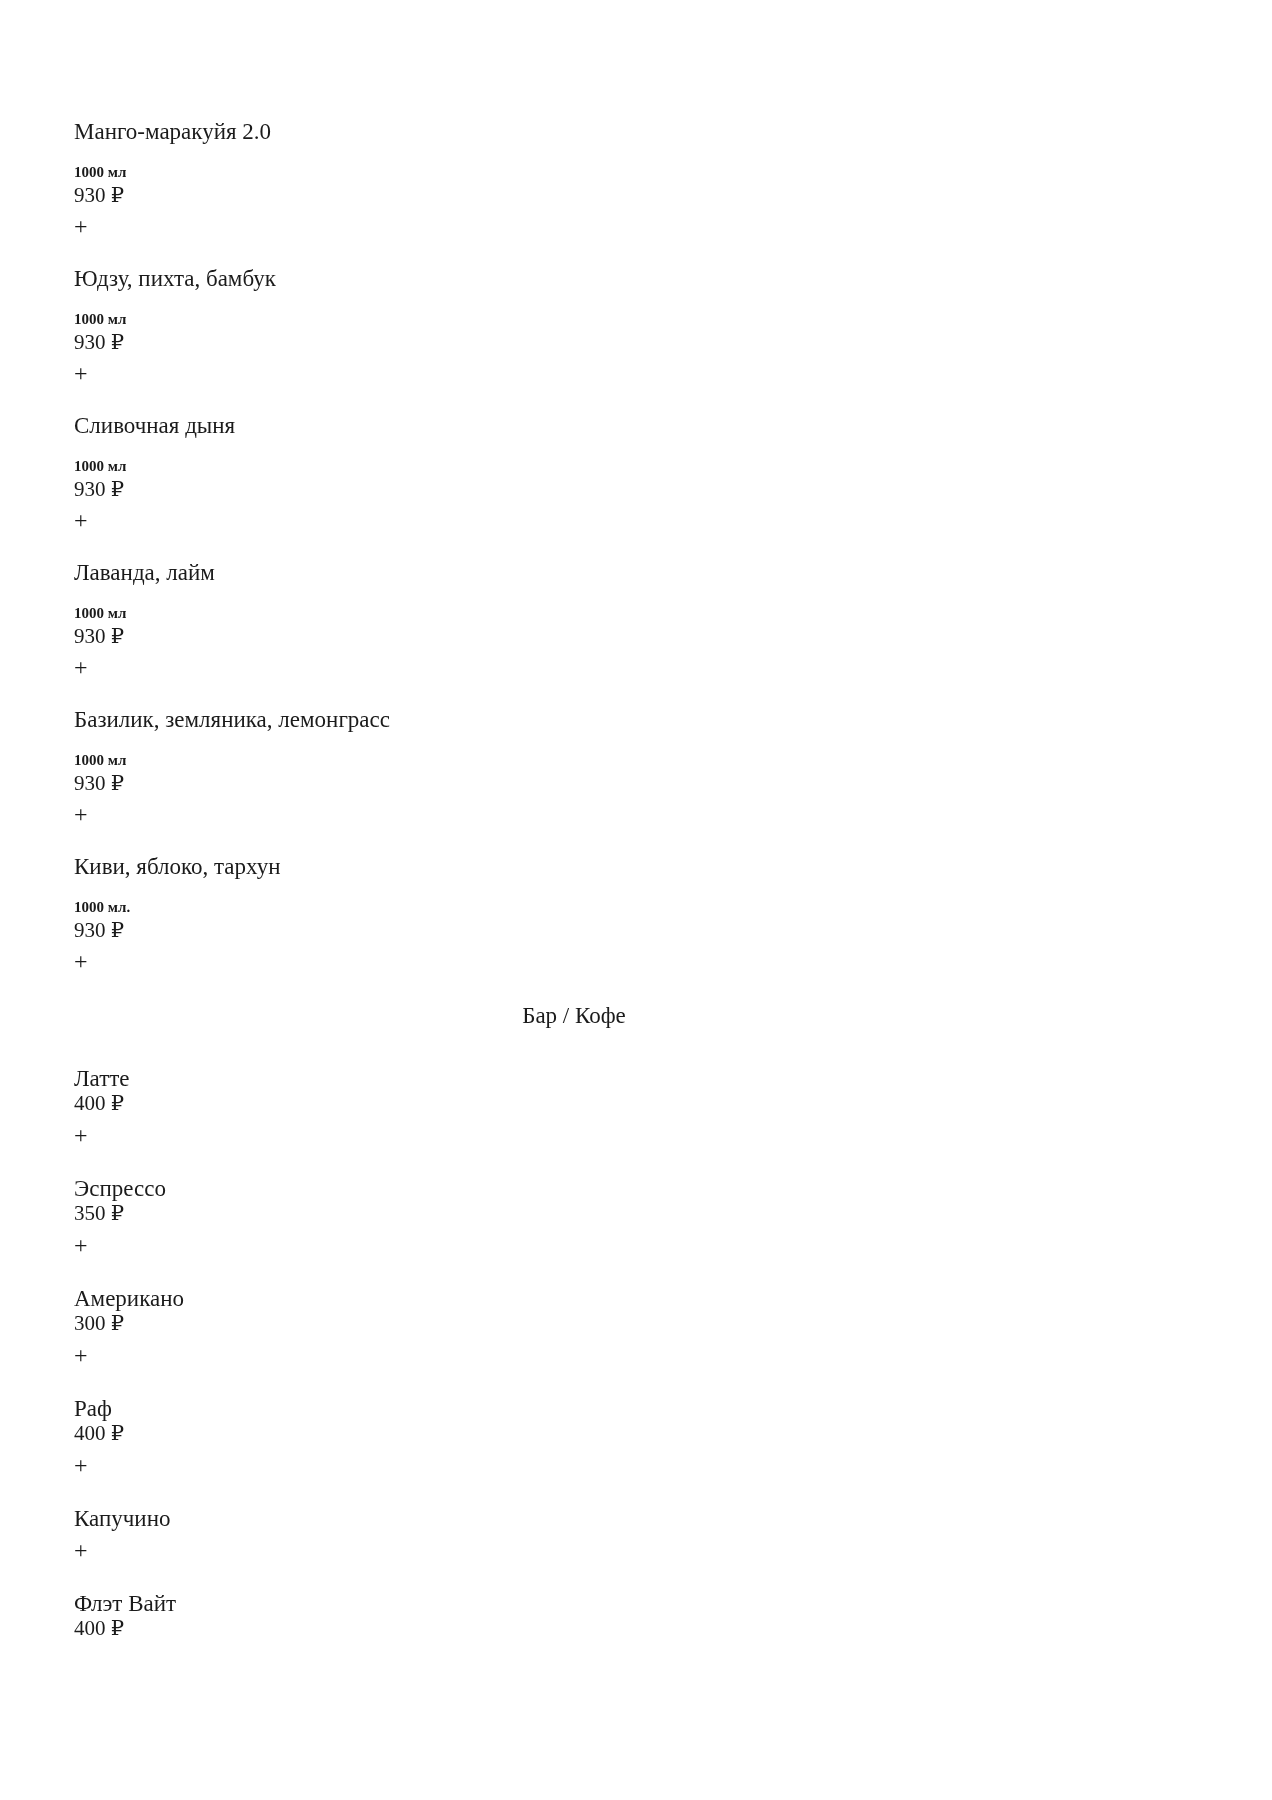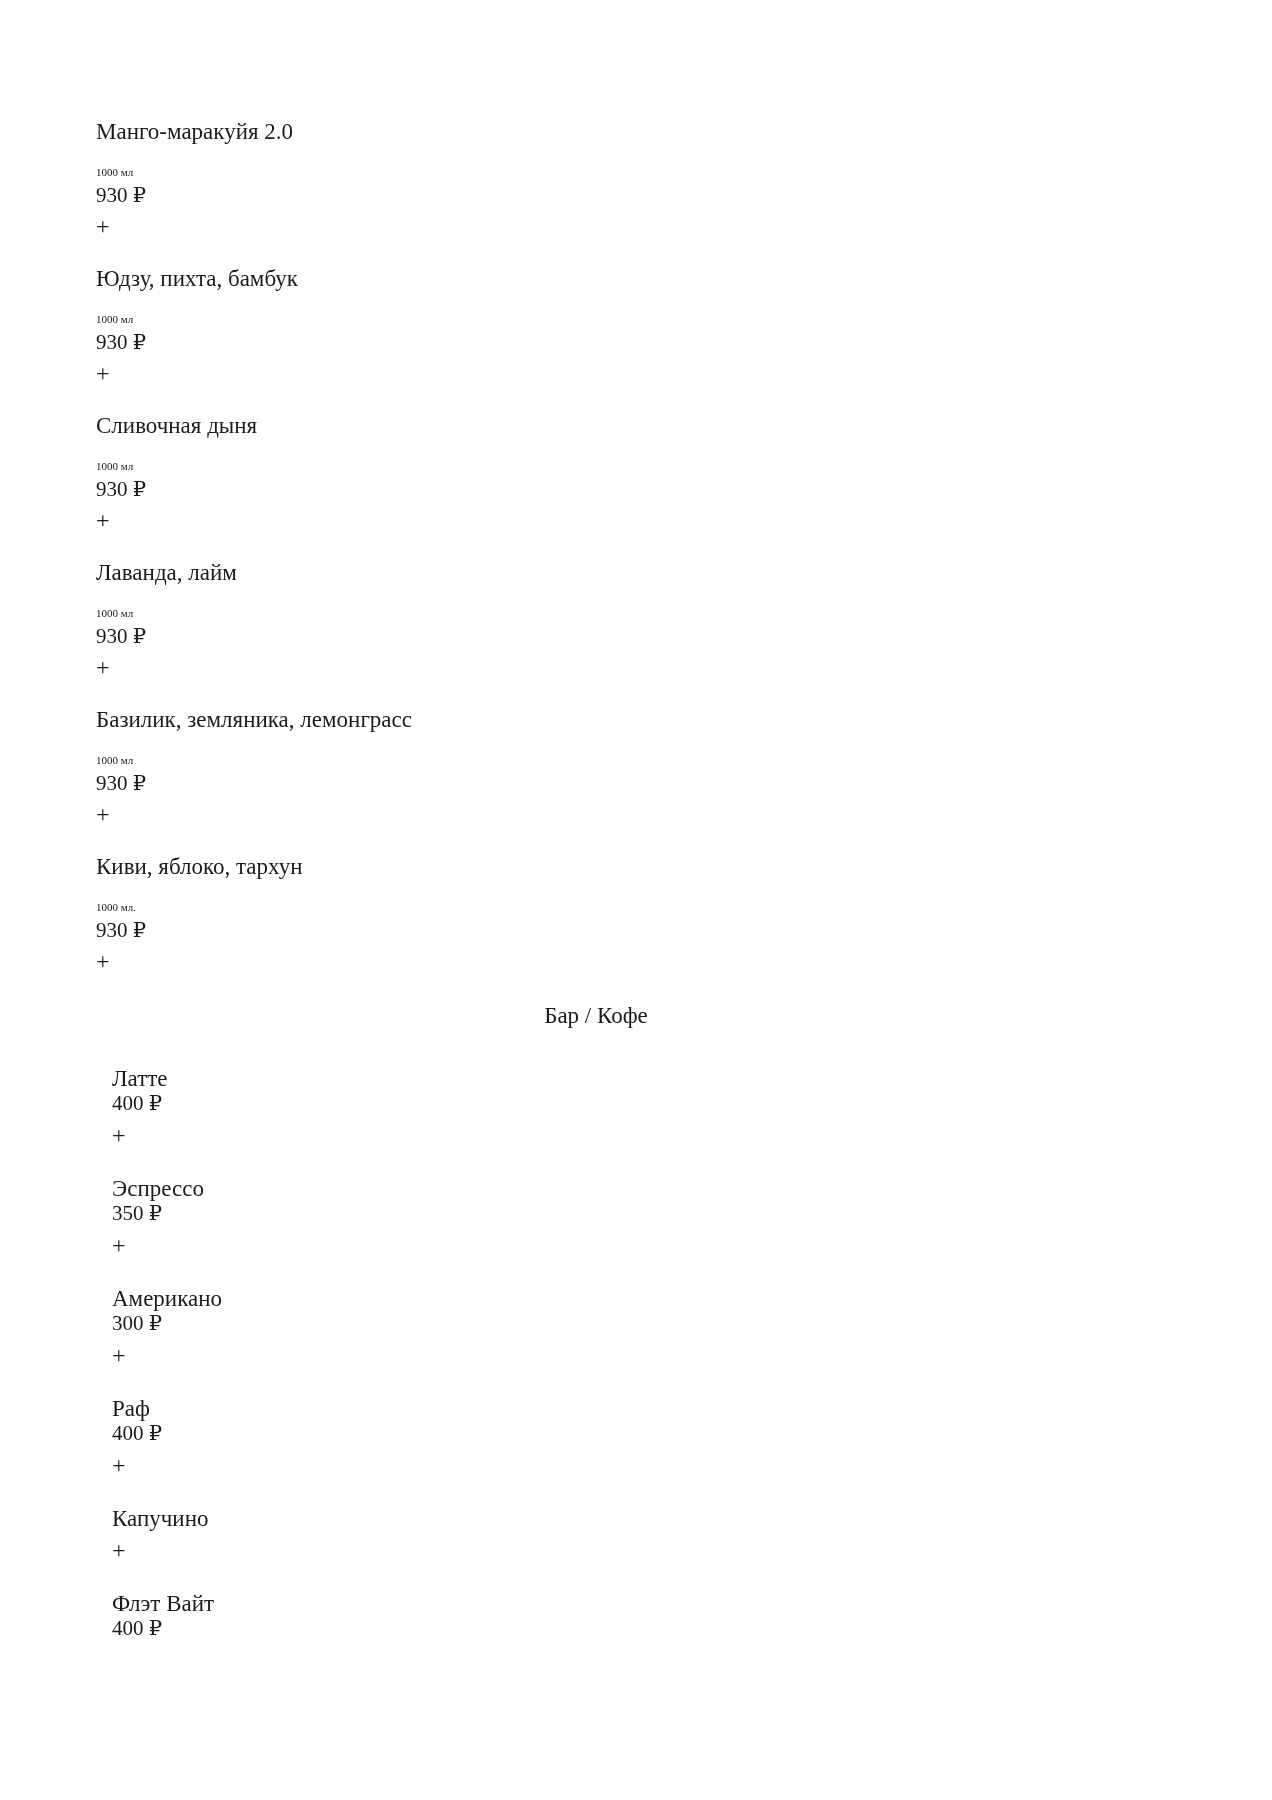--- a/index.html
+++ b/index.html
@@ -11,37 +11,38 @@
     height: 1800px;
     background: #ffffff;
     color: #1b1b1b;
     font-family: "Liberation Serif", "DejaVu Serif", serif;
     overflow: hidden;
   }
   .page {
     box-sizing: border-box;
     width: 1016px;
     height: 1800px;
-    padding: 118px 90px 0 96px;
+    padding: 118px 90px 0 74px;
   }
   .content {
     width: 1000px;
   }
   
   .j-item { margin: 0 0 26px 0; }
   .j-title {
     font-size: 23px;
     line-height: 28px;
     white-space: nowrap;
   }
   .j-volume {
-    font-size: 11px;
+    font-size: 15px;
     line-height: 18px;
     margin-top: 17px;
     white-space: nowrap;
+    font-weight: bold;
   }
   .j-price {
     font-size: 21px;
     line-height: 25px;
     margin-top: 2px;
     white-space: nowrap;
   }
   .plus {
     font-size: 24px;
     line-height: 26px;
@@ -52,21 +53,21 @@
   }
   
   .section-title {
     font-size: 23px;
     line-height: 32px;
     font-weight: normal;
     text-align: center;
     margin: 0 0 34px 0;
   }
   
-  .c-item { margin: 0 0 28px 16px; }
+  .c-item { margin: 0 0 28px 0; }
   .c-title {
     font-size: 23px;
     line-height: 25px;
     white-space: nowrap;
   }
   .c-price {
     font-size: 21px;
     line-height: 25px;
     white-space: nowrap;
   }

